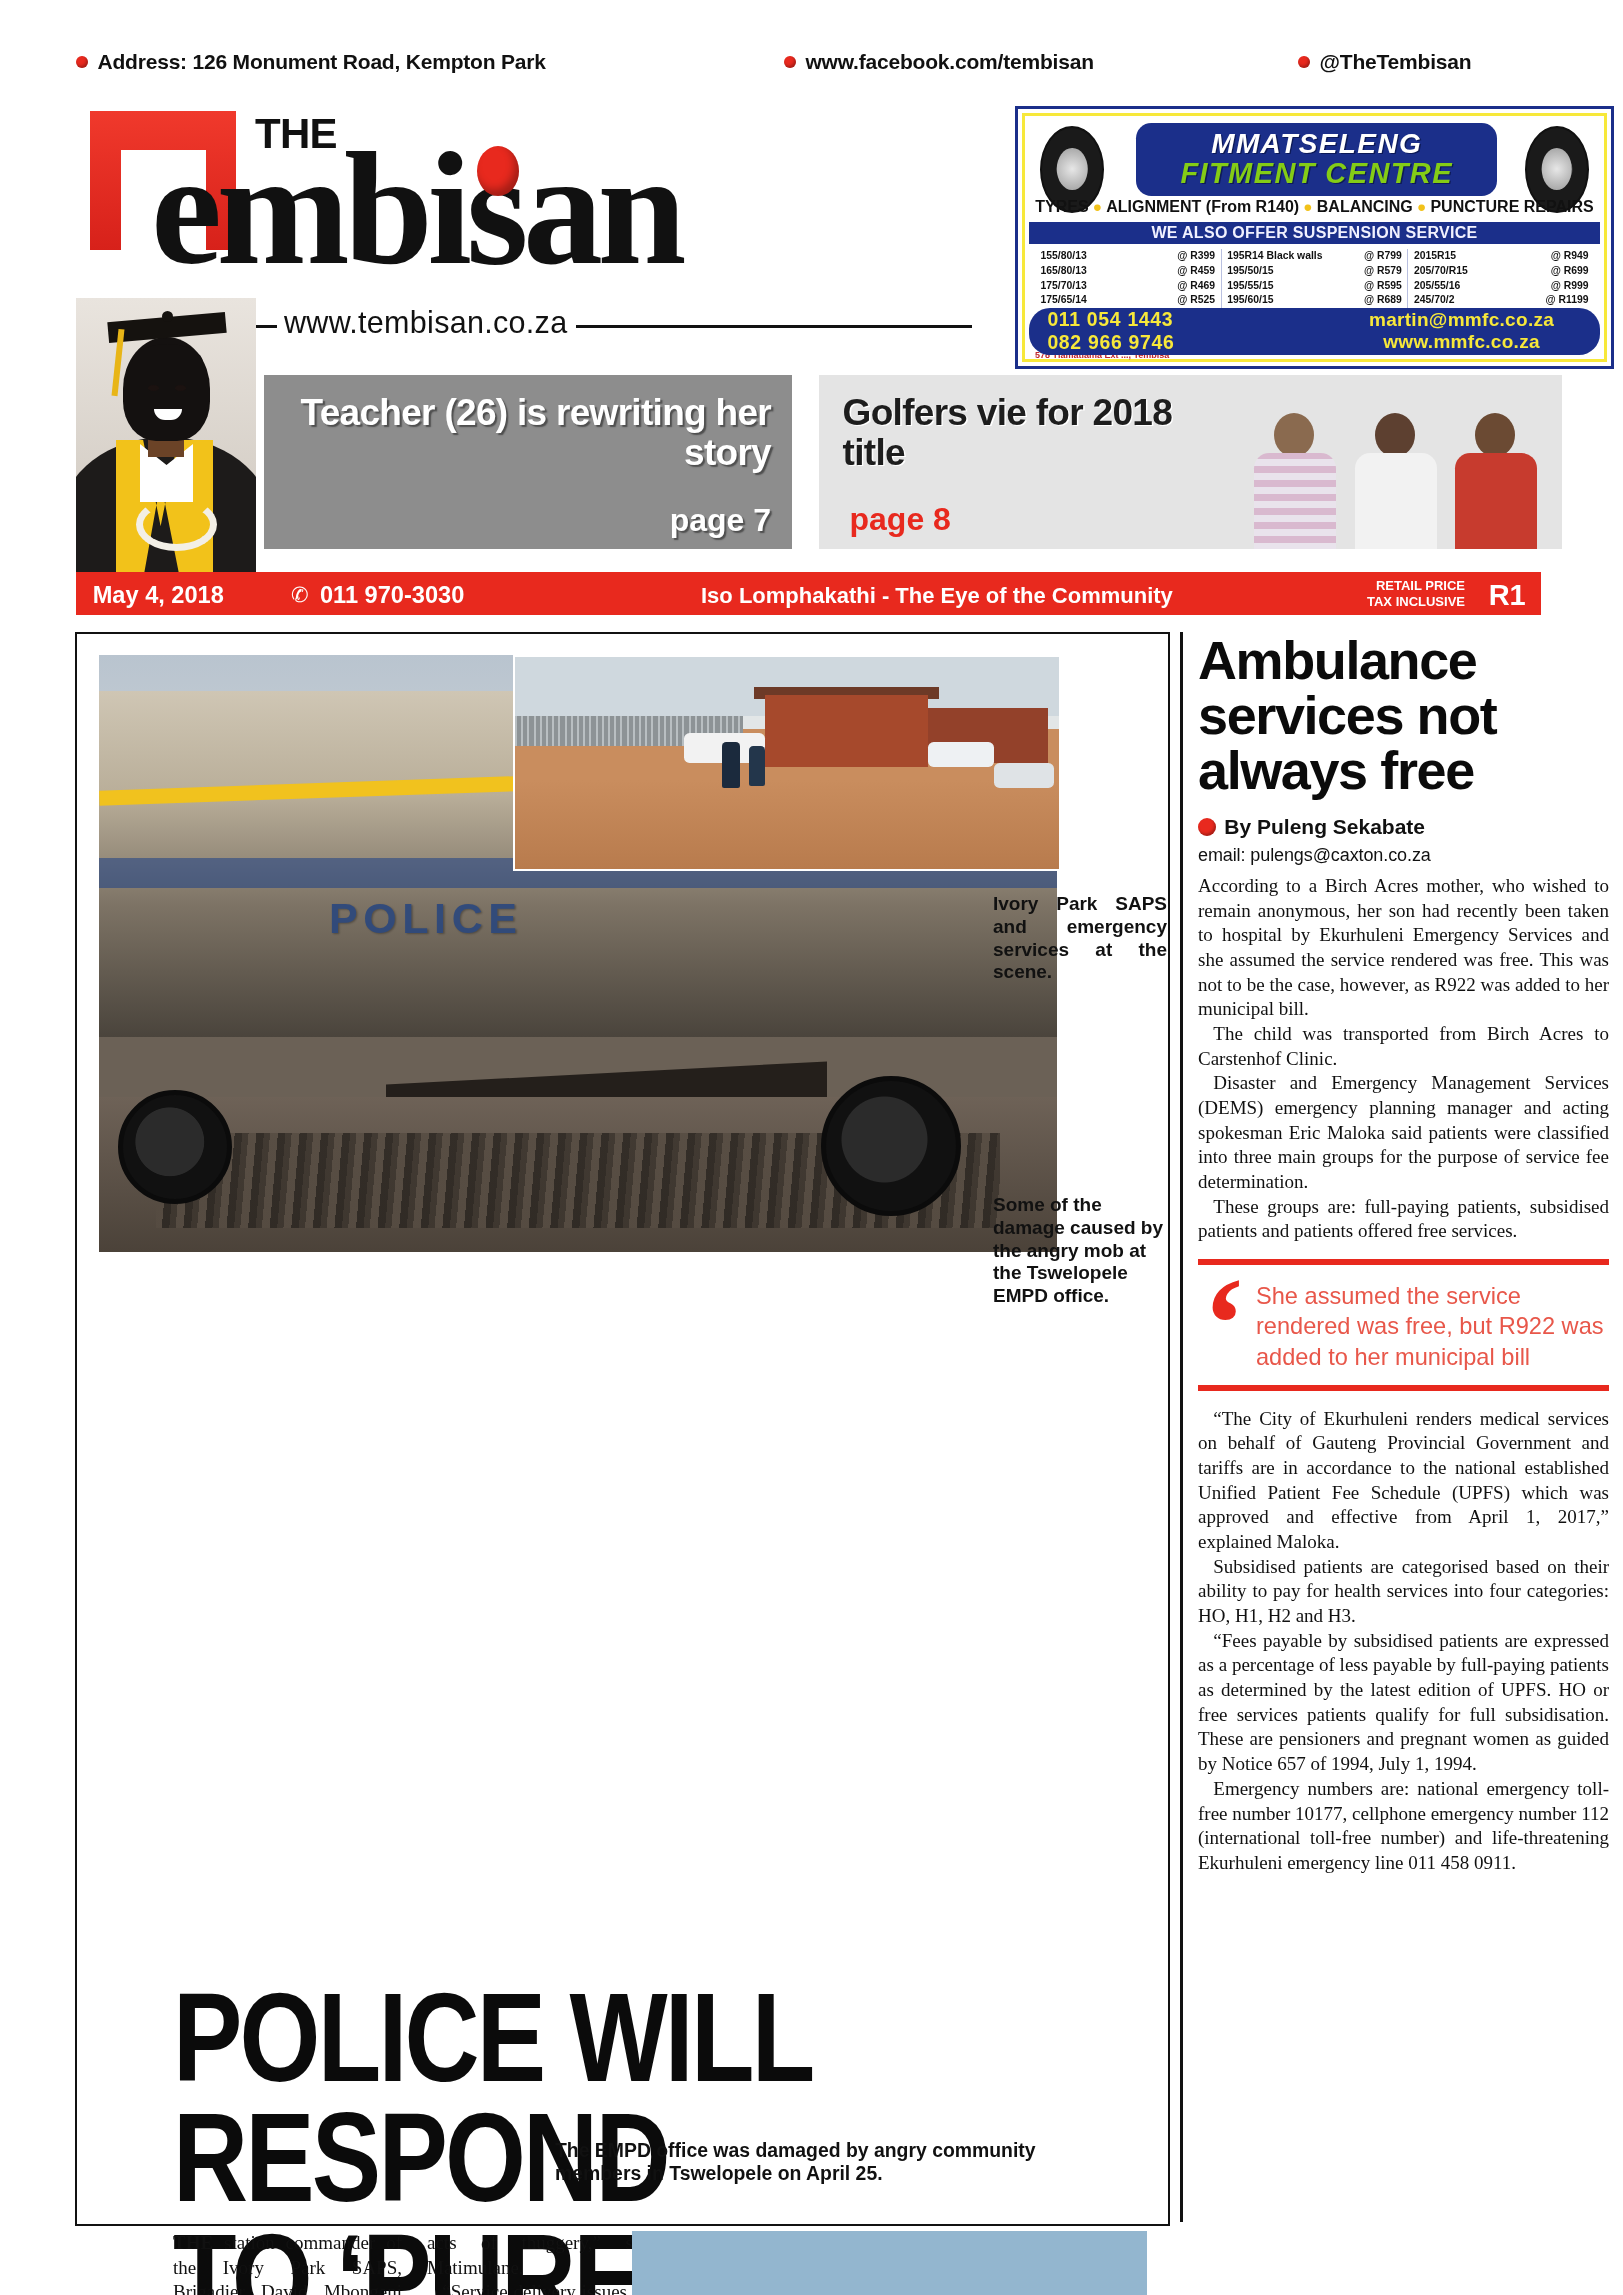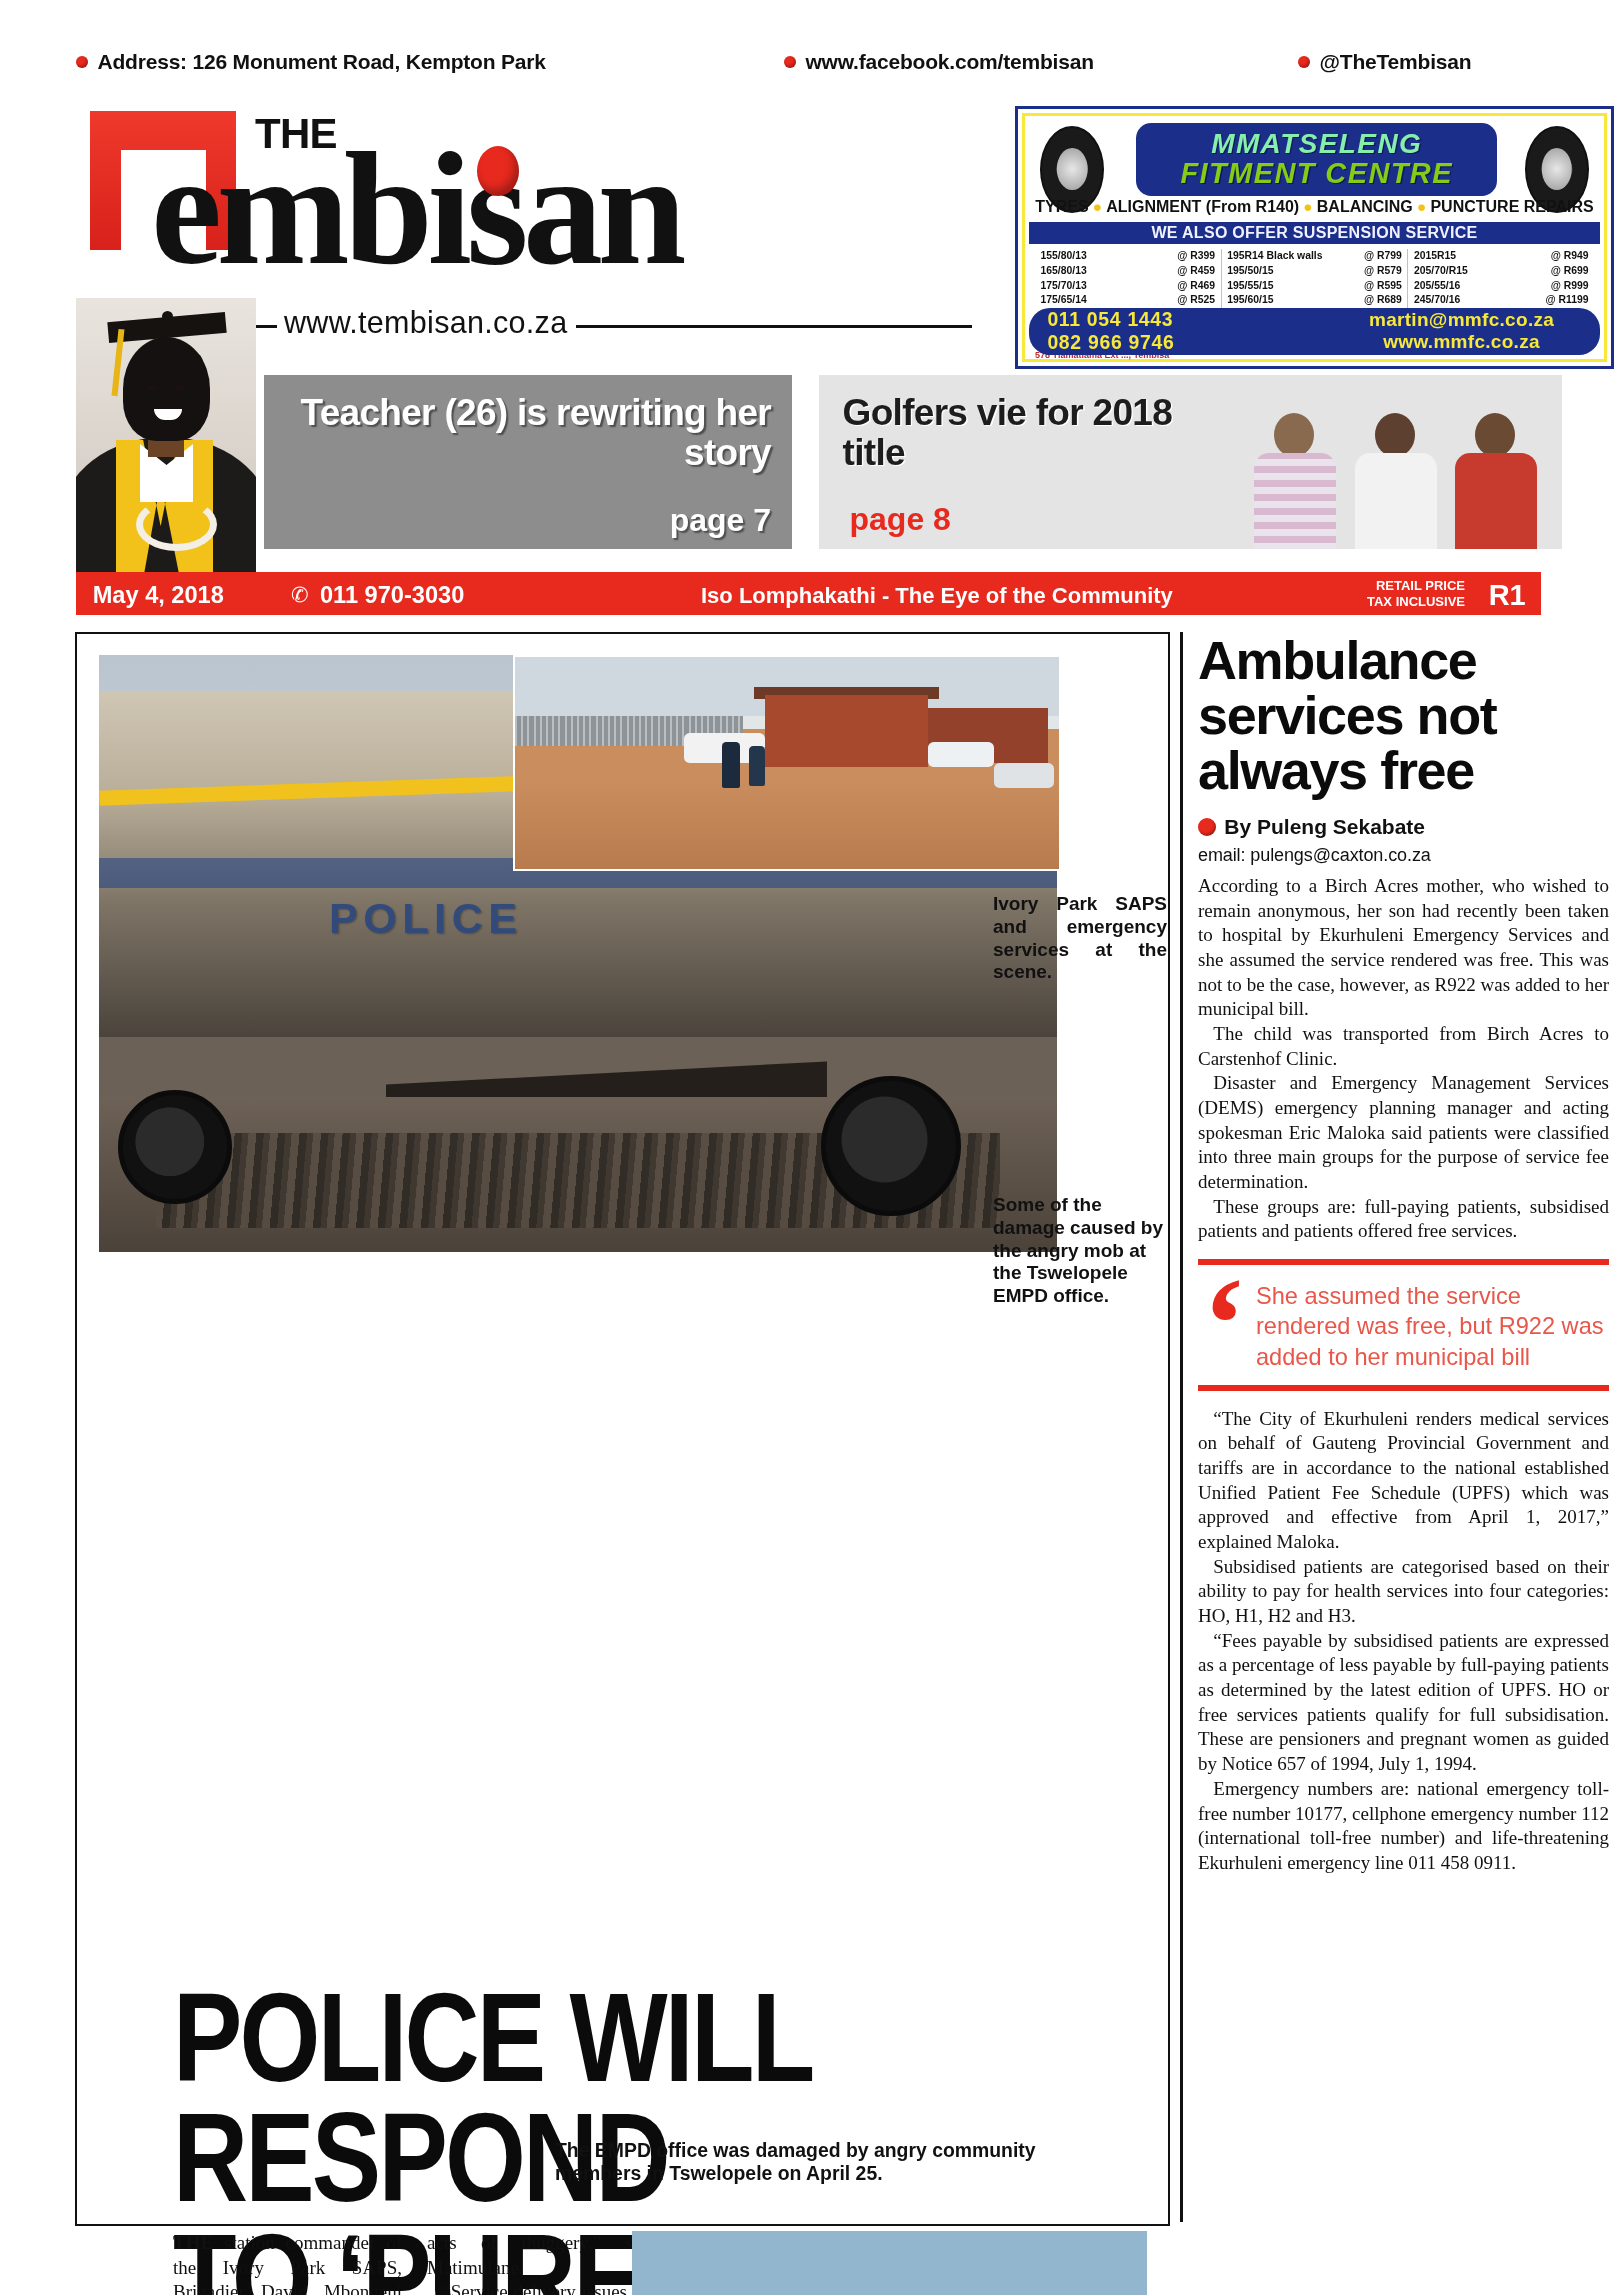--- a/index.html
+++ b/index.html
@@ -61,21 +61,21 @@
 
   
   .ad{position:absolute;left:1015px;top:106px;width:593px;height:257px;border:3.5px solid #1b2f8a;background:#fff;}
   .adinner{position:absolute;inset:4.2px;border:3.5px solid #f7e83a;background:#fff;}
   .adtop{position:relative;height:111px;}
   .tyre{position:absolute;top:9.7px;width:60px;height:83px;border-radius:50%/50%;background:radial-gradient(circle at 50% 50%,#3a3a3a 0 30%,#1a1a1a 31% 100%);border:2.8px solid #111;}
   .tyre:after{content:"";position:absolute;left:50%;top:50%;transform:translate(-50%,-50%);width:30.5px;height:42px;border-radius:50%;background:radial-gradient(circle,#e7e7e7,#9a9a9a);}
   .tyreL{left:15.3px;}
   .tyreR{right:15.3px;}
   .adbadge{position:absolute;left:111px;top:7px;width:361px;background:#1b2f8a;border-radius:15.3px;padding:5.6px 0 7px;text-align:center;}
-  .adbadge .l1{font-size:28px;font-weight:800;font-style:italic;color:#86efac;letter-spacing:1.4px;line-height:1.05;text-shadow:1.4px 1.4px 0 #0d1a57;}
+  .adbadge .l1{font-size:28px;font-weight:800;font-style:italic;color:#ffffff;letter-spacing:1.4px;line-height:1.05;text-shadow:1.4px 1.4px 0 #0d1a57;}
   .adbadge .l2{font-size:29px;font-weight:800;font-style:italic;color:#84cc16;letter-spacing:1.4px;line-height:1.05;text-shadow:1.4px 1.4px 0 #0d1a57;}
   .adservices{position:absolute;left:0;right:0;top:82px;text-align:center;font-size:16px;font-weight:800;color:#111;}
   .adservices .sep{color:#f2c21a;font-size:15.3px;padding:0 4.2px;}
   .adsusp{position:absolute;left:4.2px;right:4.2px;top:106px;height:22px;background:#1b2f8a;color:#f1f1ff;
           font-size:16px;font-weight:700;text-align:center;line-height:22px;letter-spacing:0.3px;}
   .adprices{position:absolute;left:9.7px;right:9.7px;top:133px;display:flex;gap:0;}
   .pcol{flex:1;padding:0 5.6px;border-right:1.4px solid #b9c0e0;}
   .pcol:last-child{border-right:none;}
   .prow{display:flex;justify-content:space-between;font-size:10.4px;font-weight:700;color:#111;line-height:1.42;}
   .prow .amt{white-space:nowrap;}
@@ -329,21 +329,21 @@
             </div>
           <div class="prow">
               <span>205/70/R15</span>
               <span class="amt">@ R699</span>
             </div>
           <div class="prow">
               <span>205/55/16</span>
               <span class="amt">@ R999</span>
             </div>
           <div class="prow">
-              <span>245/70/16</span>
+              <span>245/70/2</span>
               <span class="amt">@ R1199</span>
             </div>
           <div class="prow">
               <span>205/40/17</span>
               <span class="amt">@ R650</span>
             </div>
           <div class="prow">
               <span>225/40/17</span>
               <span class="amt">@ R1199</span>
             </div>

